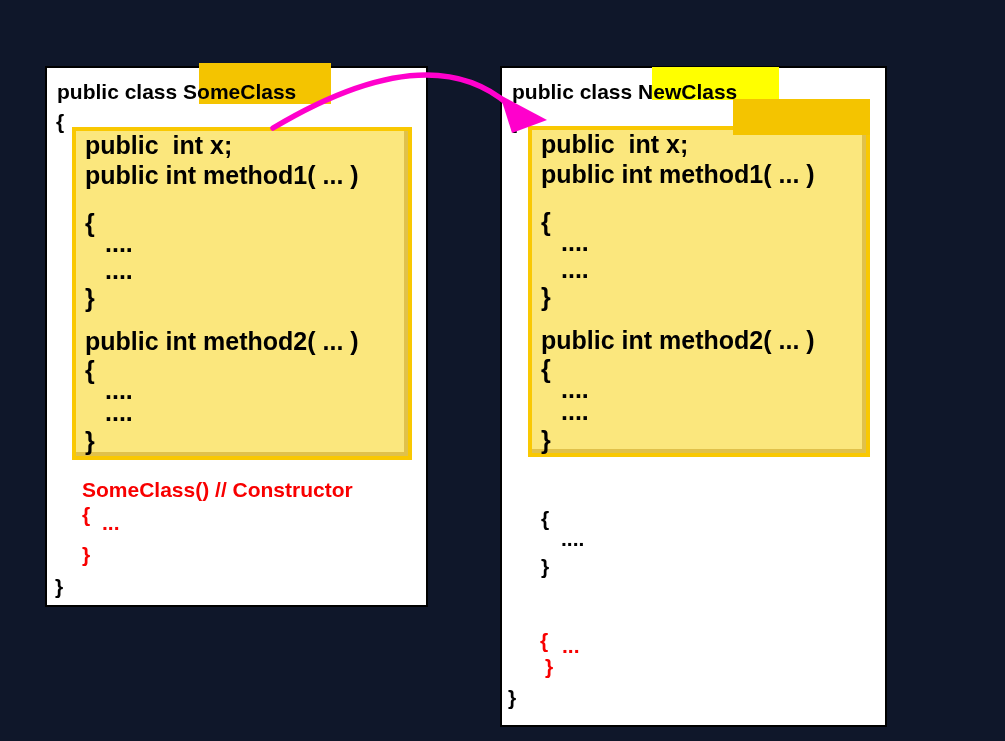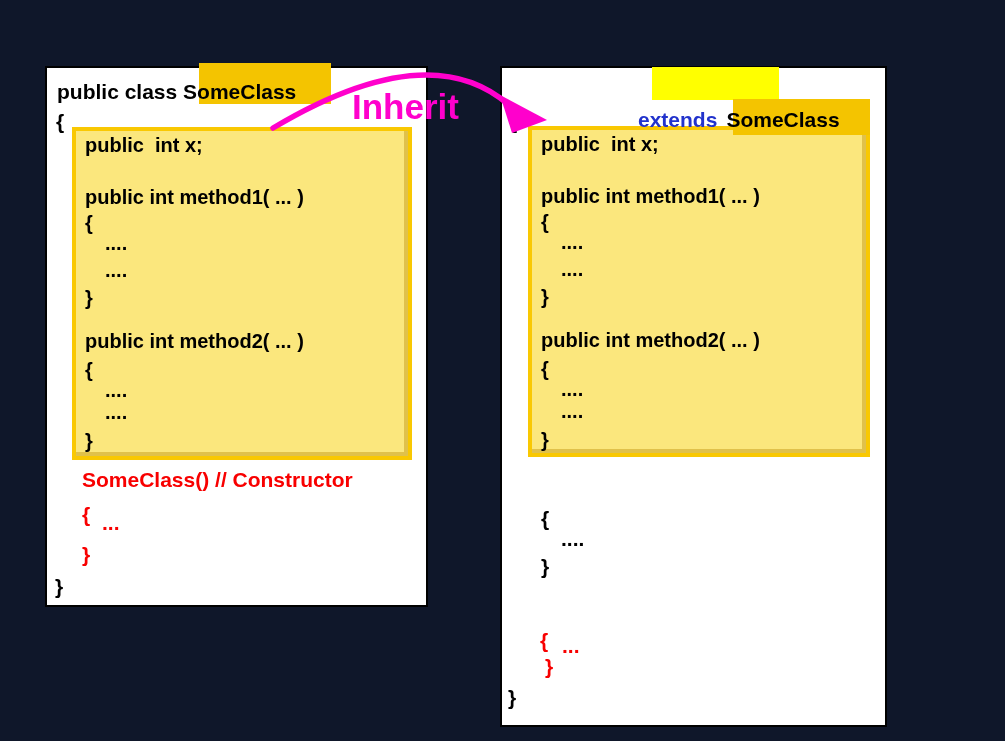--- a/index.html
+++ b/index.html
@@ -21,23 +21,23 @@
   .hl-someclass-left{left:152px;top:-5px;width:132px;height:41px;}
   .hl-newclass{left:150px;top:-1px;width:127px;height:33px;}
   .hl-someclass-right{left:231px;top:31px;width:137px;height:36px;}
 
   .mblock{position:absolute;background:var(--block_fill);
           border:4px solid var(--block_border);
           box-shadow:inset -4px -4px 0 rgba(186,138,0,.40);}
   .mblock.pos-left{left:25px;top:59px;width:332px;height:325px;}
   .mblock.pos-right{left:26px;top:58px;width:334px;height:323px;}
 
-  .mline{position:absolute;left:9px;font-size:20px;line-height:24px;white-space:pre;color:#000;}
+  .mline{position:absolute;left:9px;font-size:25px;line-height:24px;white-space:pre;color:#000;}
   .mline.ind{left:29px;}
-  .t0{top:2px}.t1{top:54px}.t2{top:80px}.t3{top:100px}.t4{top:127px}.t5{top:155px}
+  .t0{top:2px}.t1{top:32px}.t2{top:80px}.t3{top:100px}.t4{top:127px}.t5{top:155px}
   .t6{top:198px}.t7{top:227px}.t8{top:247px}.t9{top:269px}.t10{top:298px}
 
   .inherit-label{position:absolute;left:352px;top:88px;font-size:35px;line-height:38px;
                  color:var(--magenta);z-index:5;}
   svg.arrow{position:absolute;left:0;top:0;z-index:6;pointer-events:none;}
   .arrow-path{stroke:var(--magenta);stroke-width:5.5;fill:none;stroke-linecap:round;}
   .arrow-head{fill:var(--magenta);}
 </style>
 </head>
 <body>
@@ -56,57 +56,56 @@
       <div class="mline t3 ind">....</div>
       <div class="mline t4 ind">....</div>
       <div class="mline t5">}</div>
       <div class="mline t6">public int method2( ... )</div>
       <div class="mline t7">{</div>
       <div class="mline t8 ind">....</div>
       <div class="mline t9 ind">....</div>
       <div class="mline t10">}</div>
     </div>
 
-    <div class="line red" style="left:35px;top:400px">SomeClass() // Constructor</div>
+    <div class="line red" style="left:35px;top:410px">SomeClass() // Constructor</div>
     <div class="line red" style="left:35px;top:435px">{</div>
     <div class="line red" style="left:55px;top:443px">...</div>
     <div class="line red" style="left:35px;top:475px">}</div>
     <div class="line" style="left:8px;top:507px">}</div>
   </div>
 
   <div class="box right">
     <div class="hl yellow hl-newclass"></div>
+    <div class="line" style="left:10px;top:12px"><span>public class </span><span>NewClass</span></div>
     <div class="line" style="left:7px;top:42px">{</div>
 
     <div class="mblock pos-right">
       <div class="mline t0">public  int x;</div>
       <div class="mline t1">public int method1( ... )</div>
       <div class="mline t2">{</div>
       <div class="mline t3 ind">....</div>
       <div class="mline t4 ind">....</div>
       <div class="mline t5">}</div>
       <div class="mline t6">public int method2( ... )</div>
       <div class="mline t7">{</div>
       <div class="mline t8 ind">....</div>
       <div class="mline t9 ind">....</div>
       <div class="mline t10">}</div>
     </div>
 
     <div class="hl gold hl-someclass-right"></div>
-    <div class="line" style="left:136px;top:40px"><span class="blue">extends</span><span class="pad-left">SomeClass</span></div>
 
     <div class="line" style="left:39px;top:439px">{</div>
     <div class="line" style="left:59px;top:459px">....</div>
     <div class="line" style="left:39px;top:487px">}</div>
 
     <div class="line red" style="left:38px;top:561px">{</div>
     <div class="line red" style="left:60px;top:566px">...</div>
     <div class="line red" style="left:43px;top:587px">}</div>
     <div class="line" style="left:6px;top:618px">}</div>
   </div>
 
-  <div class="inherit-label">Inherit</div>
   <svg class="arrow" width="1005" height="741" viewBox="0 0 1005 741" aria-hidden="true">
     <path class="arrow-path" d="M 273 128 Q 429 35 509 105"></path>
     <polygon class="arrow-head" points="547,120 500,95 512,133"></polygon>
   </svg>
 
 </div>
 
 </body></html>

